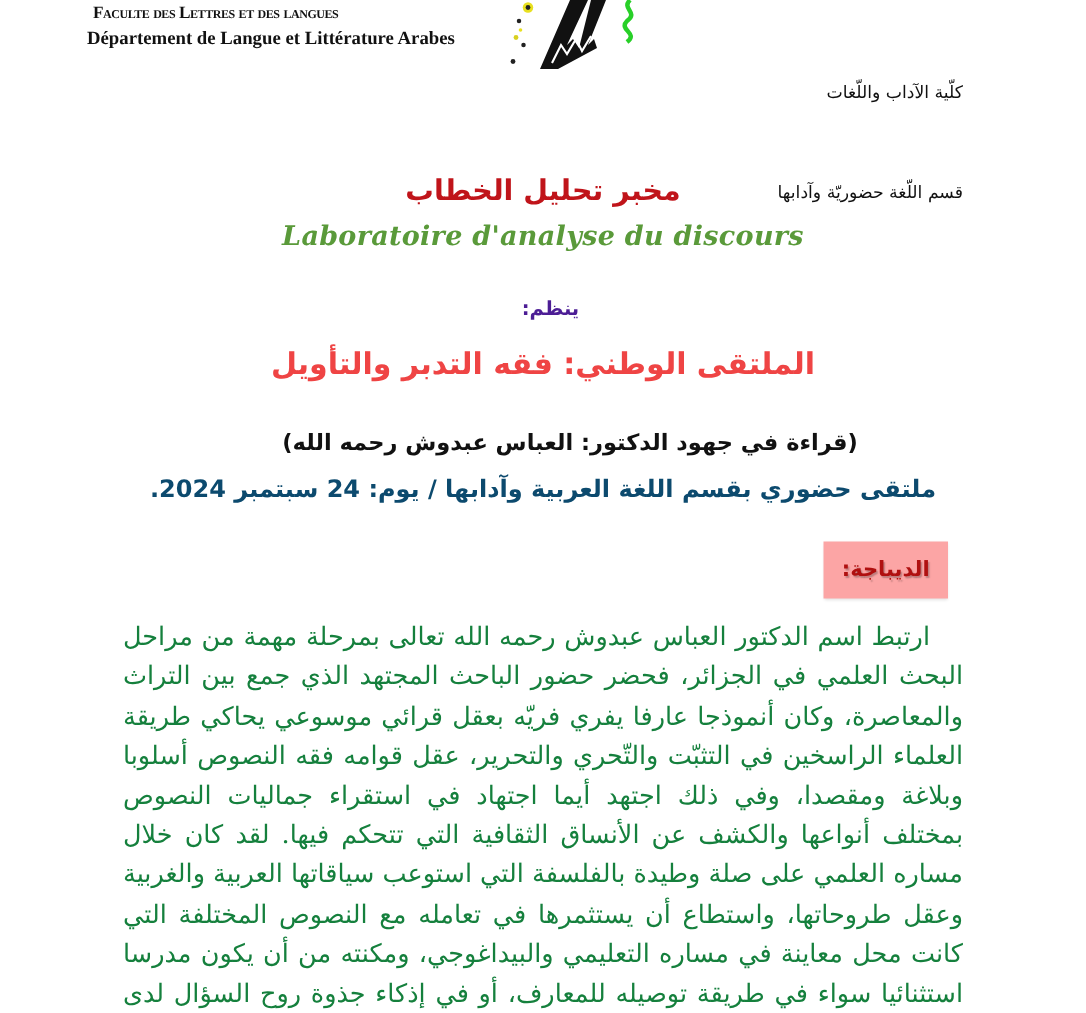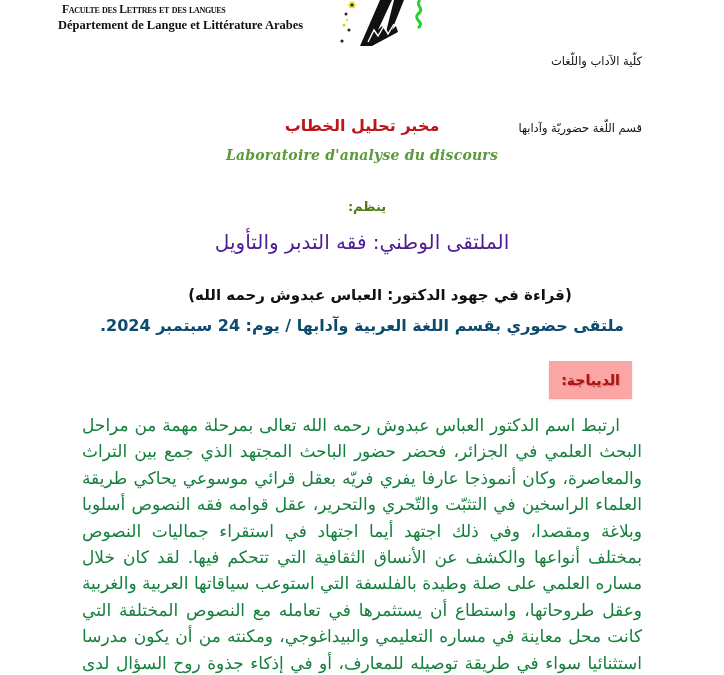--- a/index.html
+++ b/index.html
@@ -21,36 +21,36 @@
     .logo {
       position: absolute; left: 338px; top: 0; width: 100px; height: 48px;
     }
     .header-right {
       position: absolute; right: 82px; top: 4px; text-align: right; direction: rtl;
       font-family: "DejaVu Sans", sans-serif; color: #111;
     }
     .header-right .line { font-size: 11.5px; line-height: 19px; margin-top: 48px; }
     .lab-ar {
       position: absolute; left: 0; right: 0; top: 116px; text-align: center;
-      direction: rtl; color: #c0141a; font-weight: bold; font-size: 16px;
+      direction: rtl; color: #c0141a; font-weight: bold; font-size: 19px;
       font-family: "DejaVu Sans", sans-serif;
     }
     .lab-fr {
       position: absolute; left: 0; right: 0; top: 147px; text-align: center;
       color: #5a9a3a; font-family: "DejaVu Serif", serif; font-style: italic;
-      font-weight: bold; font-size: 14px; letter-spacing: 0.2px;
+      font-weight: bold; font-size: 18px; letter-spacing: 0.2px;
     }
     .organizes {
       position: absolute; left: 0; right: 0; top: 199px; text-align: center;
-      direction: rtl; color: #4d7c0f; font-weight: bold; font-size: 13px;
+      direction: rtl; color: #4c1d95; font-weight: bold; font-size: 13px;
       padding-left: 10px;
     }
     .conf-title {
       position: absolute; left: 0; right: 0; top: 230px; text-align: center;
-      direction: rtl; font-size: 20px; font-weight: normal; color: #4c1d95;
+      direction: rtl; font-size: 20px; font-weight: bold; color: #ef4444;
       font-family: "DejaVu Sans", sans-serif;
     }
     .conf-sub {
       position: absolute; left: 0; right: 0; top: 286px; text-align: center;
       direction: rtl; font-size: 15px; font-weight: bold; color: #111; padding-left: 36px;
     }
     .conf-date {
       position: absolute; left: 0; right: 0; top: 316px; text-align: center;
       direction: rtl; font-size: 16px; font-weight: bold; color: #0c4a6e;
     }

